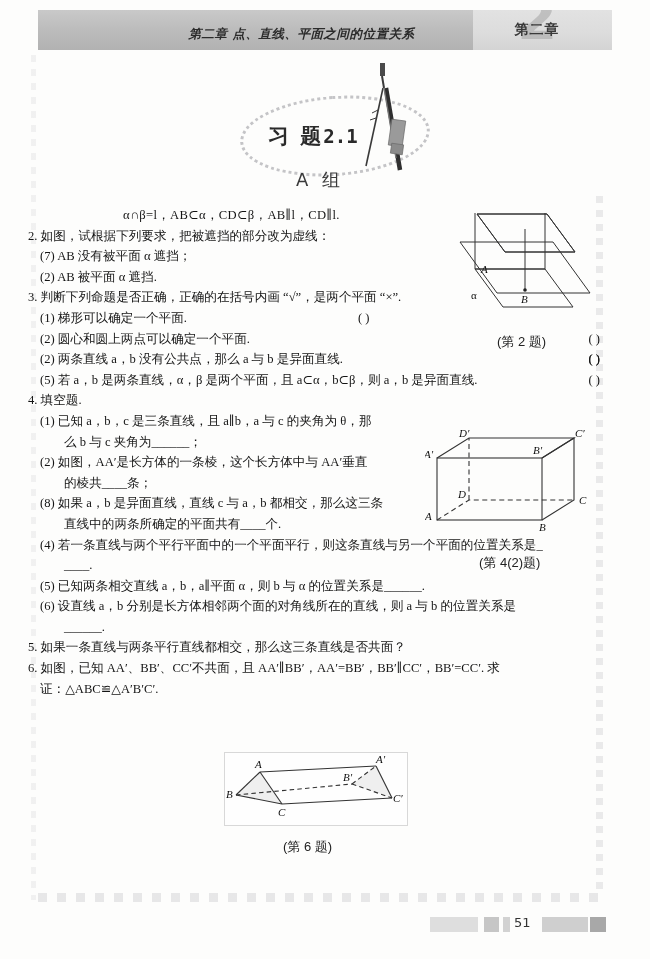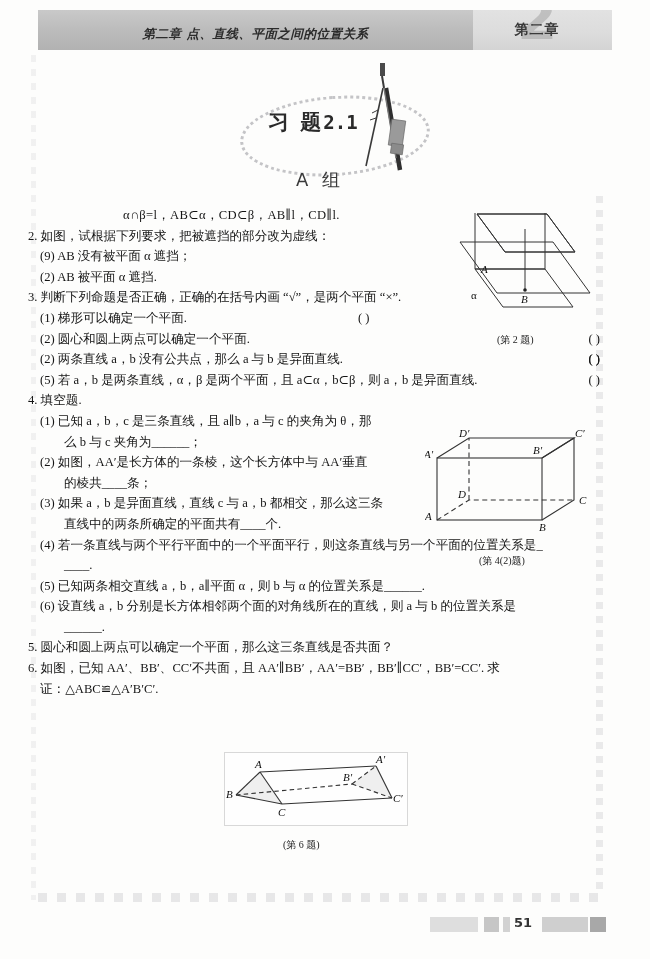--- a/index.html
+++ b/index.html
@@ -60,20 +60,21 @@
     position: absolute;
     left: 0; top: 0;
     width: 435px; height: 48px;
     display: flex; align-items: center; justify-content: center;
     font-family: "DejaVu Sans", sans-serif;
     font-size: 12.5px;
     font-weight: bold;
     font-style: italic;
     color: #2b2b2b;
     letter-spacing: .5px;
+    padding-left: 46px;
   }
   .header-tab {
     position: absolute;
     left: 435px; top: 0;
     width: 139px; height: 40px;
     background: linear-gradient(to bottom, #e2e2e2 0%, #dcdcdc 60%, #d4d4d4 100%);
     overflow: hidden;
   }
   .header-tab-watermark {
     position: absolute;
@@ -105,21 +106,21 @@
   .title-oval {
     position: absolute;
     left: 10px; top: 36px;
     width: 184px; height: 74px;
     border: 3px dotted rgba(150,150,155,0.55);
     border-radius: 50%;
     transform: rotate(-4deg);
   }
   .title-main {
     position: absolute;
-    left: 38px; top: 48px;
+    left: 38px; top: 62px;
     font-family: "DejaVu Sans", sans-serif;
     font-size: 21px;
     font-weight: bold;
     color: #2a2a2a;
     letter-spacing: 2px;
     white-space: nowrap;
   }
   .title-main .num {
     font-family: "DejaVu Sans Mono", monospace;
     font-size: 19px;
@@ -167,43 +168,43 @@
   }
   .p-right { right: 18px; }
   .p-mid   { left: 330px; }
 
   
   .fig {
     position: absolute;
   }
   .fig-caption {
     position: absolute;
-    font-size: 10px;
-    font-family: Liberation Serif, serif;
+    font-size: 13px;
+    font-family: Liberation Sans, sans-serif;
     color: #222;
     white-space: nowrap;
     text-align: right;
   }
   .fig-box {
     position: absolute;
     border: 1px solid #d8d8d8;
     background: #fefefe;
   }
   .lbl {
     font-family: "Liberation Serif", serif;
     font-style: italic;
     font-size: 11px;
     fill: #111;
   }
 
   
   .footer {
     position: absolute;
     left: 430px; top: 915px;
-    width: 200px; height: 22px; font-weight: bold;
+    width: 200px; height: 22px;
   }
   .foot-blk { position: absolute; top: 2px; height: 15px; }
   .pagenum {
     position: absolute;
     left: 84px; top: 0px;
     font-family: "DejaVu Sans", sans-serif;
     font-size: 13px;
     color: #333;
   }
 </style>
@@ -252,21 +253,21 @@
 
     <div class="prob">
       <div class="prob-line center-formula">α∩β=l，AB⊂α，CD⊂β，AB∥l，CD∥l.</div>
     </div>
 
     <div class="prob">
       <div class="prob-line">
         <span>2.</span>
         <span>如图，试根据下列要求，把被遮挡的部分改为虚线：</span>
       </div>
-      <div class="prob-line indent1">(9) AB 没有被平面 α 遮挡；</div>
+      <div class="prob-line indent1">(7) AB 没有被平面 α 遮挡；</div>
       <div class="prob-line indent1">(2) AB 被平面 α 遮挡.</div>
     </div>
 
     <div class="prob">
       <div class="prob-line">
         <span>3.</span>
         <span>判断下列命题是否正确，正确的在括号内画 “√”，是两个平面 “×”.</span>
       </div>
       <div class="prob-line indent1">
         <span>(1) 梯形可以确定一个平面.</span>
@@ -291,33 +292,33 @@
 
     <div class="prob">
       <div class="prob-line">
         <span>4.</span>
         <span>填空题.</span>
       </div>
       <div class="prob-line indent1">(1) 已知 a，b，c 是三条直线，且 a∥b，a 与 c 的夹角为 θ，那</div>
       <div class="prob-line indent2">么 b 与 c 夹角为______；</div>
       <div class="prob-line indent1">(2) 如图，AA′是长方体的一条棱，这个长方体中与 AA′垂直</div>
       <div class="prob-line indent2">的棱共____条；</div>
-      <div class="prob-line indent1">(3) 如果 a，b 是异面直线，直线 c 与 a，b 都相交，那么这三条</div>
+      <div class="prob-line indent1">(8) 如果 a，b 是异面直线，直线 c 与 a，b 都相交，那么这三条</div>
       <div class="prob-line indent2">直线中的两条所确定的平面共有____个.</div>
       <div class="prob-line indent1">(4) 若一条直线与两个平行平面中的一个平面平行，则这条直线与另一个平面的位置关系是_</div>
       <div class="prob-line indent2">____.</div>
       <div class="prob-line indent1">(5) 已知两条相交直线 a，b，a∥平面 α，则 b 与 α 的位置关系是______.</div>
       <div class="prob-line indent1">(6) 设直线 a，b 分别是长方体相邻两个面的对角线所在的直线，则 a 与 b 的位置关系是</div>
       <div class="prob-line indent2">______.</div>
     </div>
 
     <div class="prob">
       <div class="prob-line">
         <span>5.</span>
-        <span>圆心和圆上两点可以确定一个平面，那么这三条直线是否共面？</span>
+        <span>如果一条直线与两条平行直线都相交，那么这三条直线是否共面？</span>
       </div>
     </div>
 
     <div class="prob">
       <div class="prob-line">
         <span>6.</span>
         <span>如图，已知 AA′、BB′、CC′不共面，且 AA′∥BB′，AA′=BB′，BB′∥CC′，BB′=CC′. 求</span>
       </div>
       <div class="prob-line indent1">证：△ABC≌△A′B′C′.</div>
     </div>

